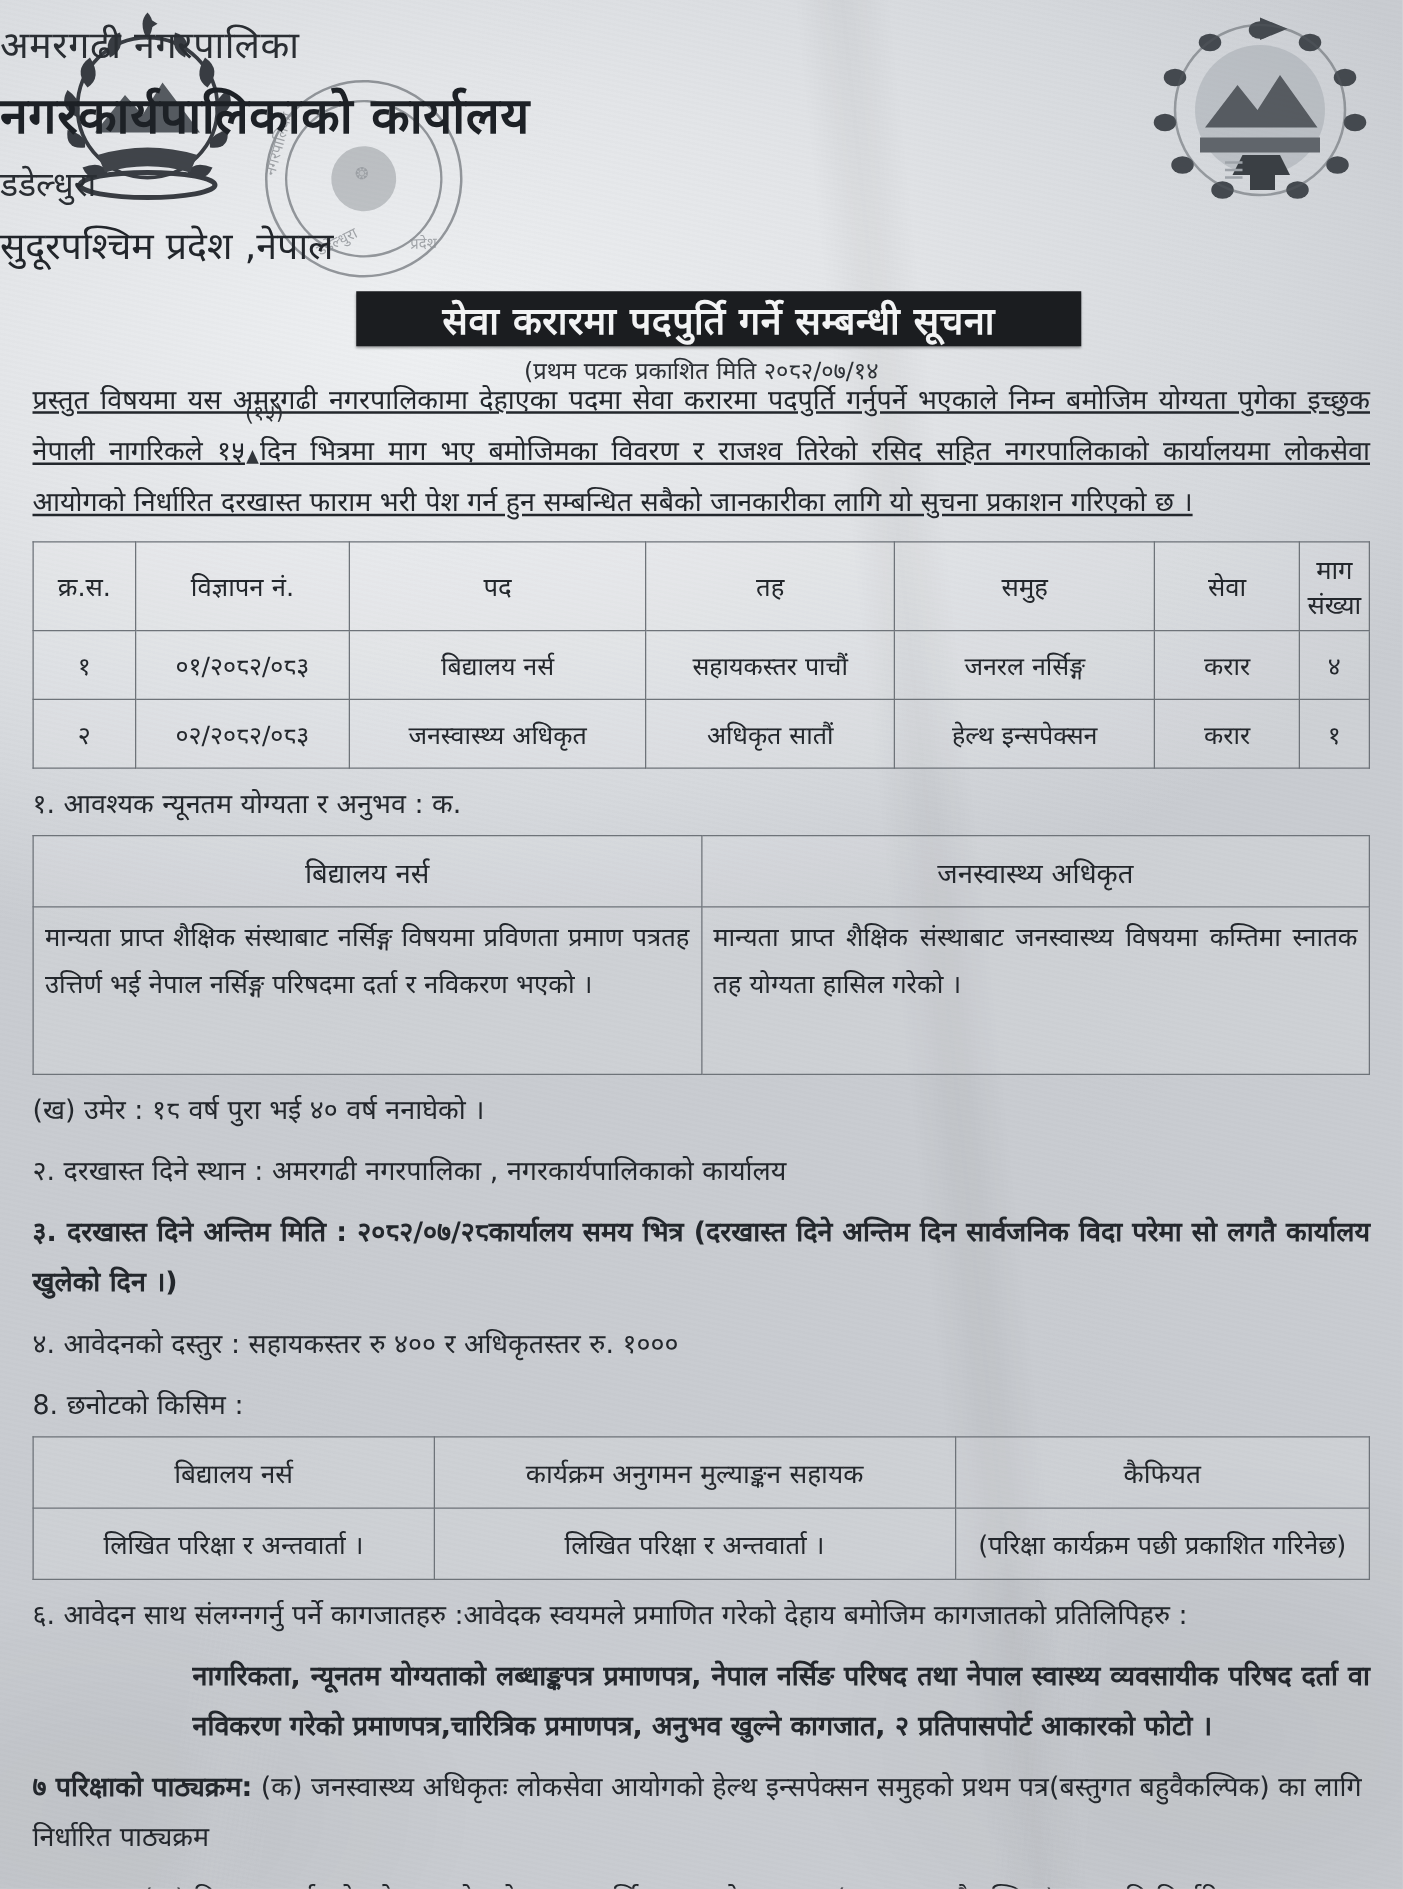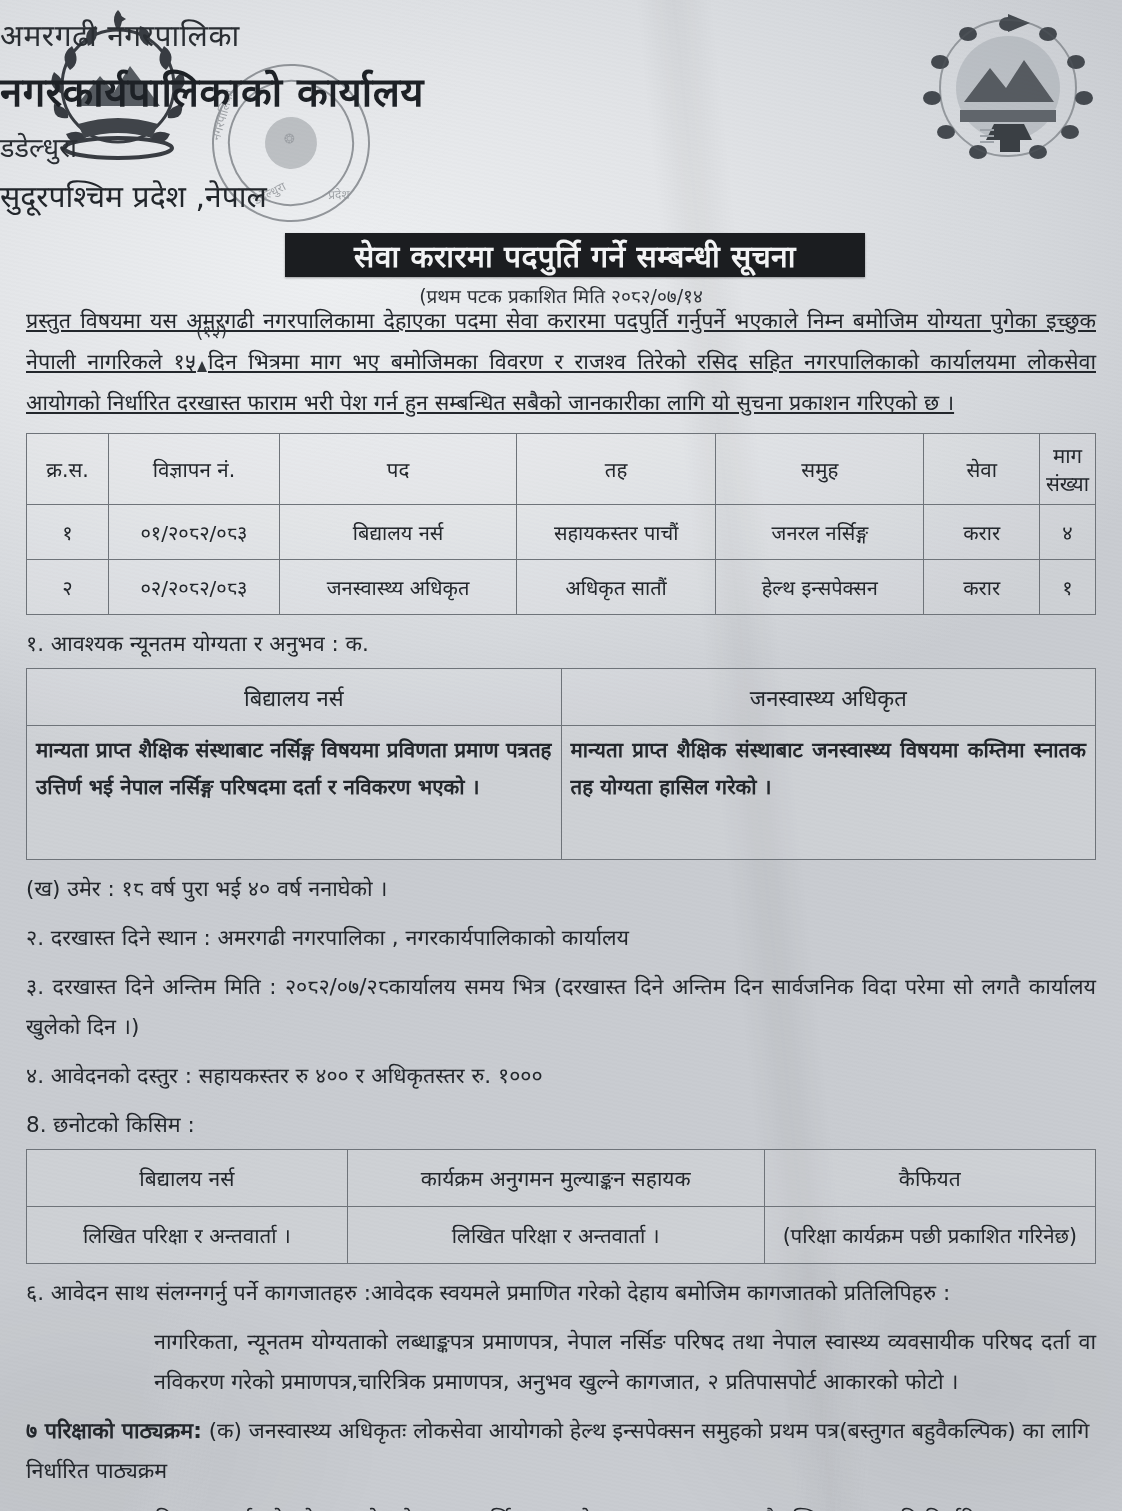--- a/index.html
+++ b/index.html
@@ -88,30 +88,30 @@
   }
   table.t1 th{font-size:20.5px;height:36px;}
   table.t1 td{height:40px;}
   .t1wrap{margin-top:10px;}
 
   .sec{font-size:21.5px;line-height:40px;color:#23272c;margin:9px 0 0 0;}
 
   table.t2 td.hd{font-size:22px;height:42px;}
   table.t2 td.cell{
     text-align:justify;vertical-align:top;font-size:20.5px;line-height:37px;
-    padding:6px 9px 9px;height:118px;font-weight:bold;
+    padding:6px 9px 9px;height:118px;
   }
   table.t3 td{height:42px;font-size:20.5px;}
   table.t3 td.hd{font-size:21px;}
   .t2wrap{margin-top:4px;}
   .t3wrap{margin-top:4px;}
 
   .indent{margin-left:128px;}
   .indent2{margin-left:88px;}
-  .just{text-align:justify;}
+  .just{text-align:justify;font-weight:bold;}
 </style>
 </head>
 <body>
 
 <div id="page">
 <div class="layer">
 
   <div class="header">
 
     <div class="emblem left">

